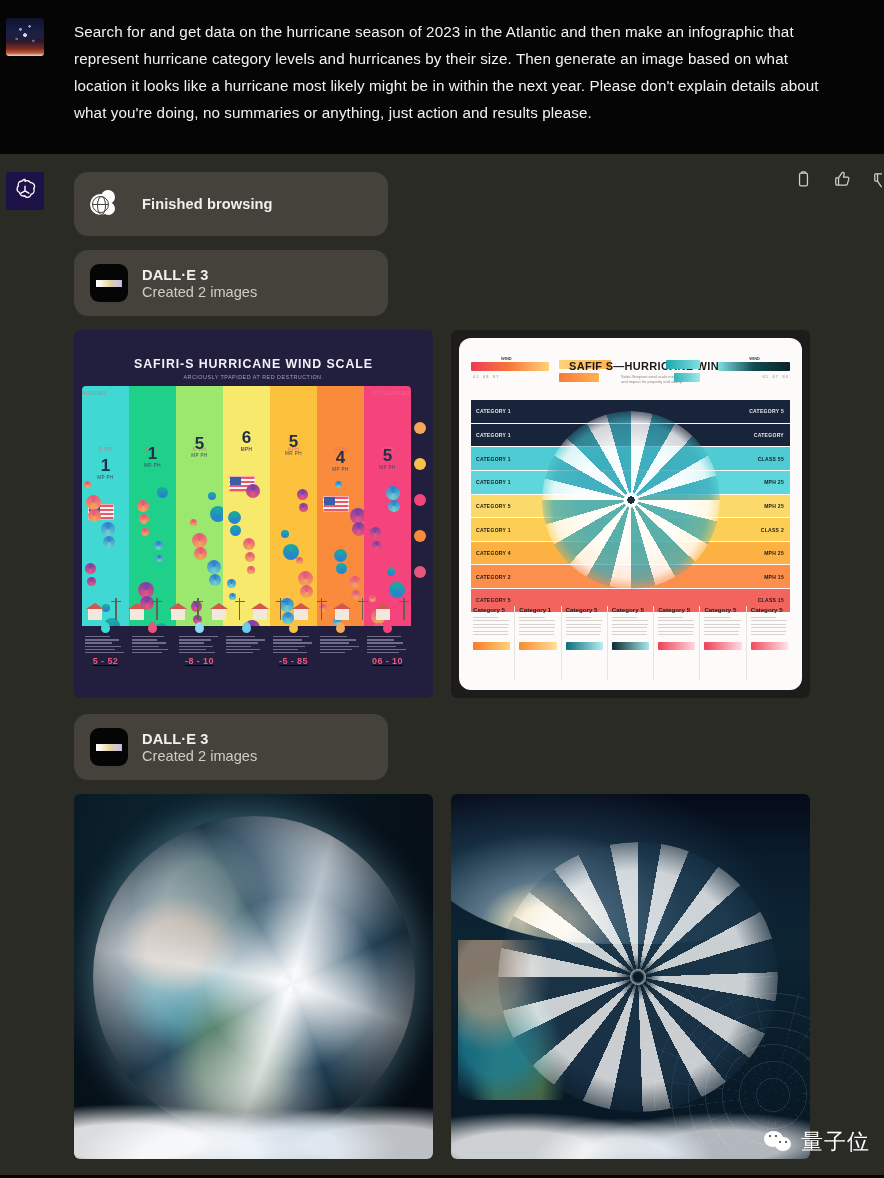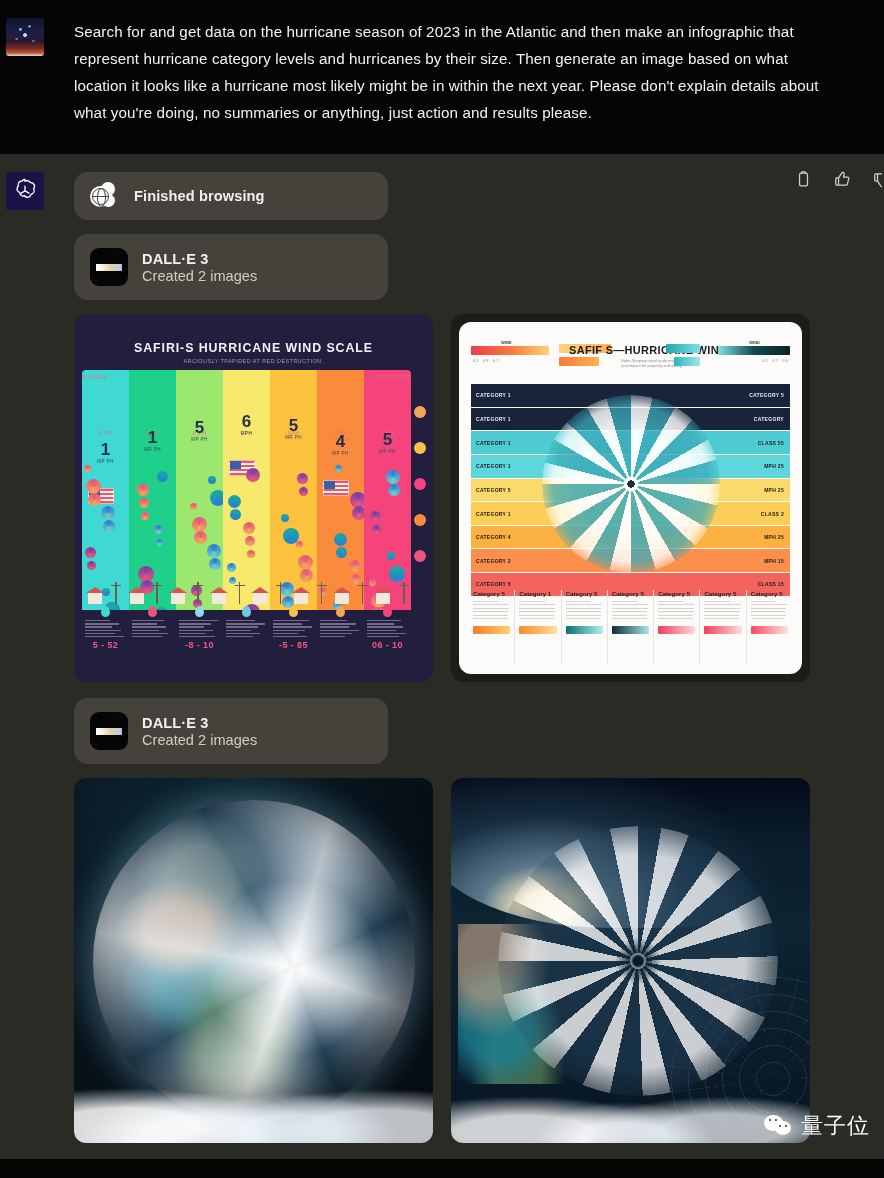--- a/index.html
+++ b/index.html
@@ -83,21 +83,21 @@
   
   .tool-card {
     background: #45423c;
     border-radius: 14px;
     width: 314px;
     display: flex;
     align-items: center;
     padding: 14px 16px;
     margin-bottom: 14px;
   }
-  .tool-card.browse { padding: 10px 16px; }
+  .tool-card.browse { padding: 18px 16px; gap: 8px; }
   .tool-icon-globe {
     width: 28px; height: 28px;
     flex: 0 0 28px;
     position: relative;
     margin-right: 16px;
   }
   .tool-icon-globe .g1 {
     position: absolute; left: 0; top: 4px;
     width: 21px; height: 21px; border-radius: 50%;
     background: #fff;
@@ -144,21 +144,21 @@
       #ffffff 0%, #f7f3e6 22%, #f0e2a8 40%,
       #ded1a7 58%, #d6ccc2 74%, #c9c6de 88%, #b9bad4 100%);
   }
   .tool-title { color: #f0f0ec; font-size: 14.6px; font-weight: 700; letter-spacing: .1px; }
   .tool-sub   { color: #cfcdc4; font-size: 14.6px; font-weight: 400; margin-top: 1px; }
 
   
   .img-row { display: flex; gap: 18px; margin-bottom: 16px; }
   .gen-img {
     width: 359px; height: 368px;
-    border-radius: 12px;
+    border-radius: 6px;
     overflow: hidden;
     position: relative;
     flex: 0 0 359px;
   }
   .gen-img.tall { height: 365px; }
 
   
   .info1 { background: #211f3d; }
   .info1 .bands {
     position: absolute; left: 8px; right: 22px; top: 56px; bottom: 72px;
@@ -203,21 +203,21 @@
   }
   .spiral {
     position: absolute;
     border-radius: 50%;
   }
   .info1 .footrow {
     position: absolute; left: 8px; right: 22px; bottom: 18px;
     height: 58px;
     display: flex;
   }
-  .info1 .fcell { flex: 1; padding: 0 3px; }
+  .info1 .fcell { flex: 1; padding: 0 3px; text-decoration: underline; }
   .info1 .fdrop {
     width: 9px; height: 11px;
     border-radius: 50% 50% 50% 50% / 62% 62% 38% 38%;
     margin: 0 auto 3px auto;
   }
   .info1 .flines { height: 20px; }
   .info1 .flines i {
     display: block; height: 1.4px; margin-bottom: 1.8px;
     background: rgba(190,185,215,.5);
   }

